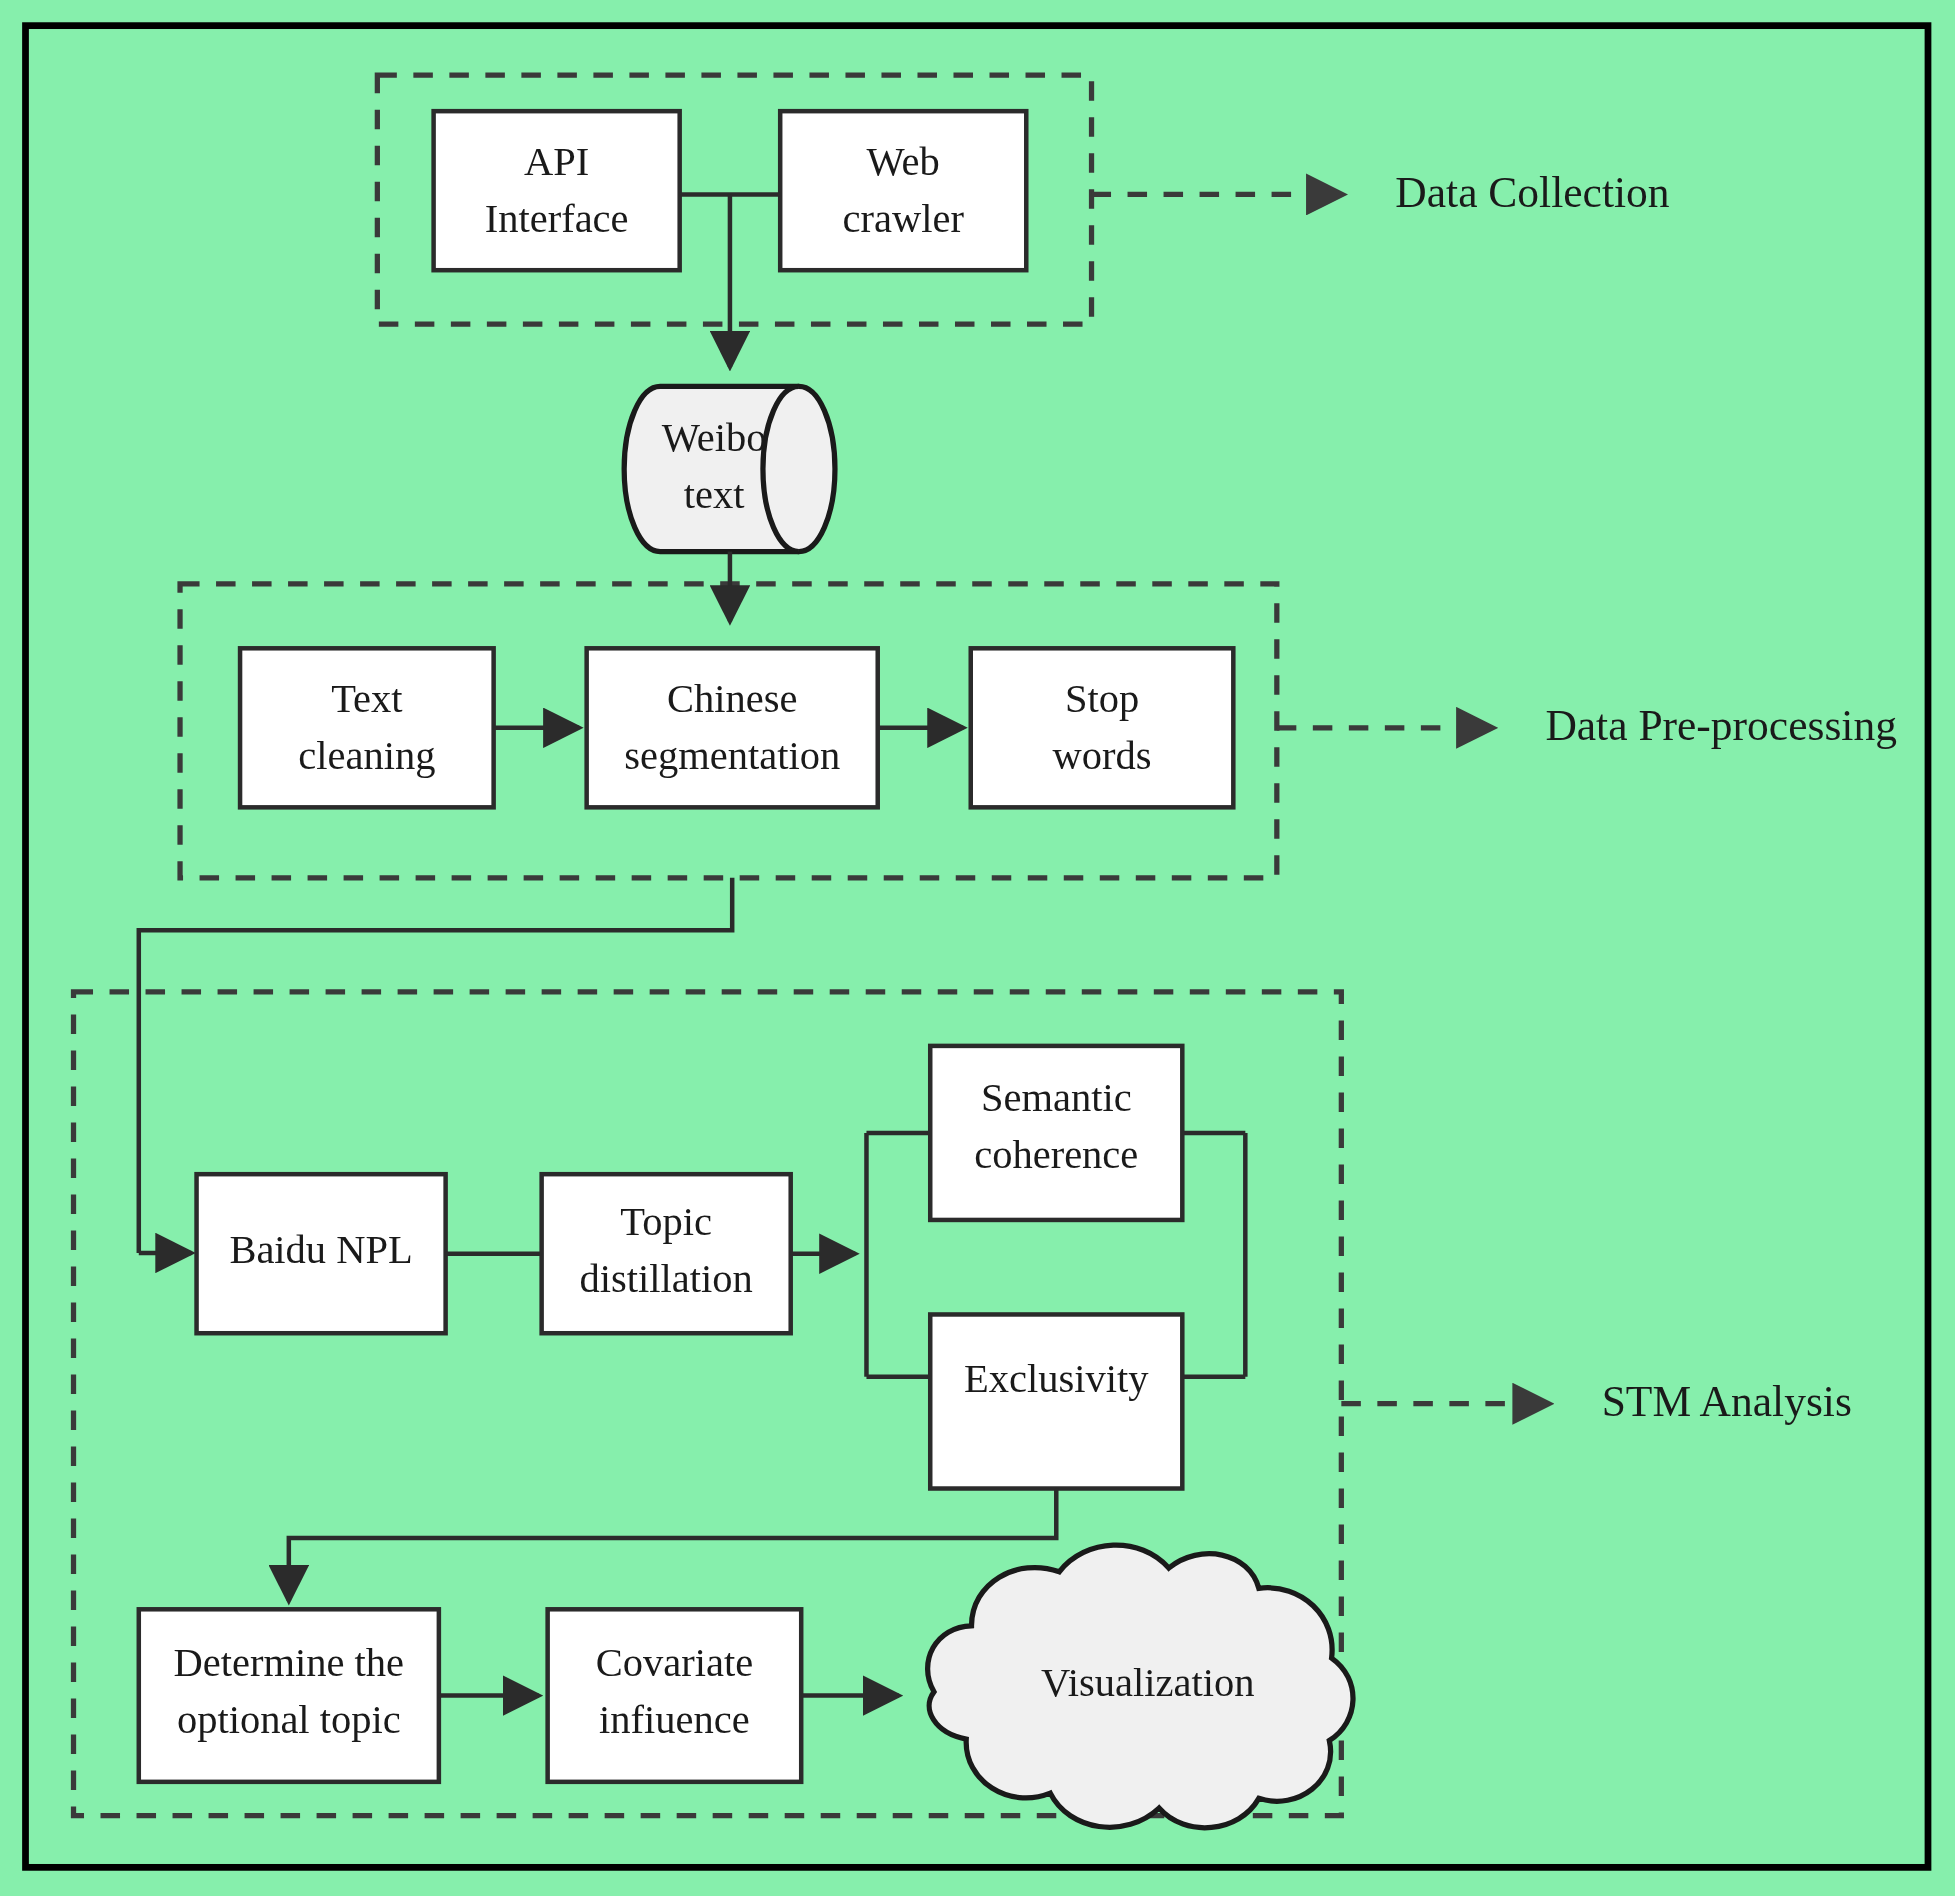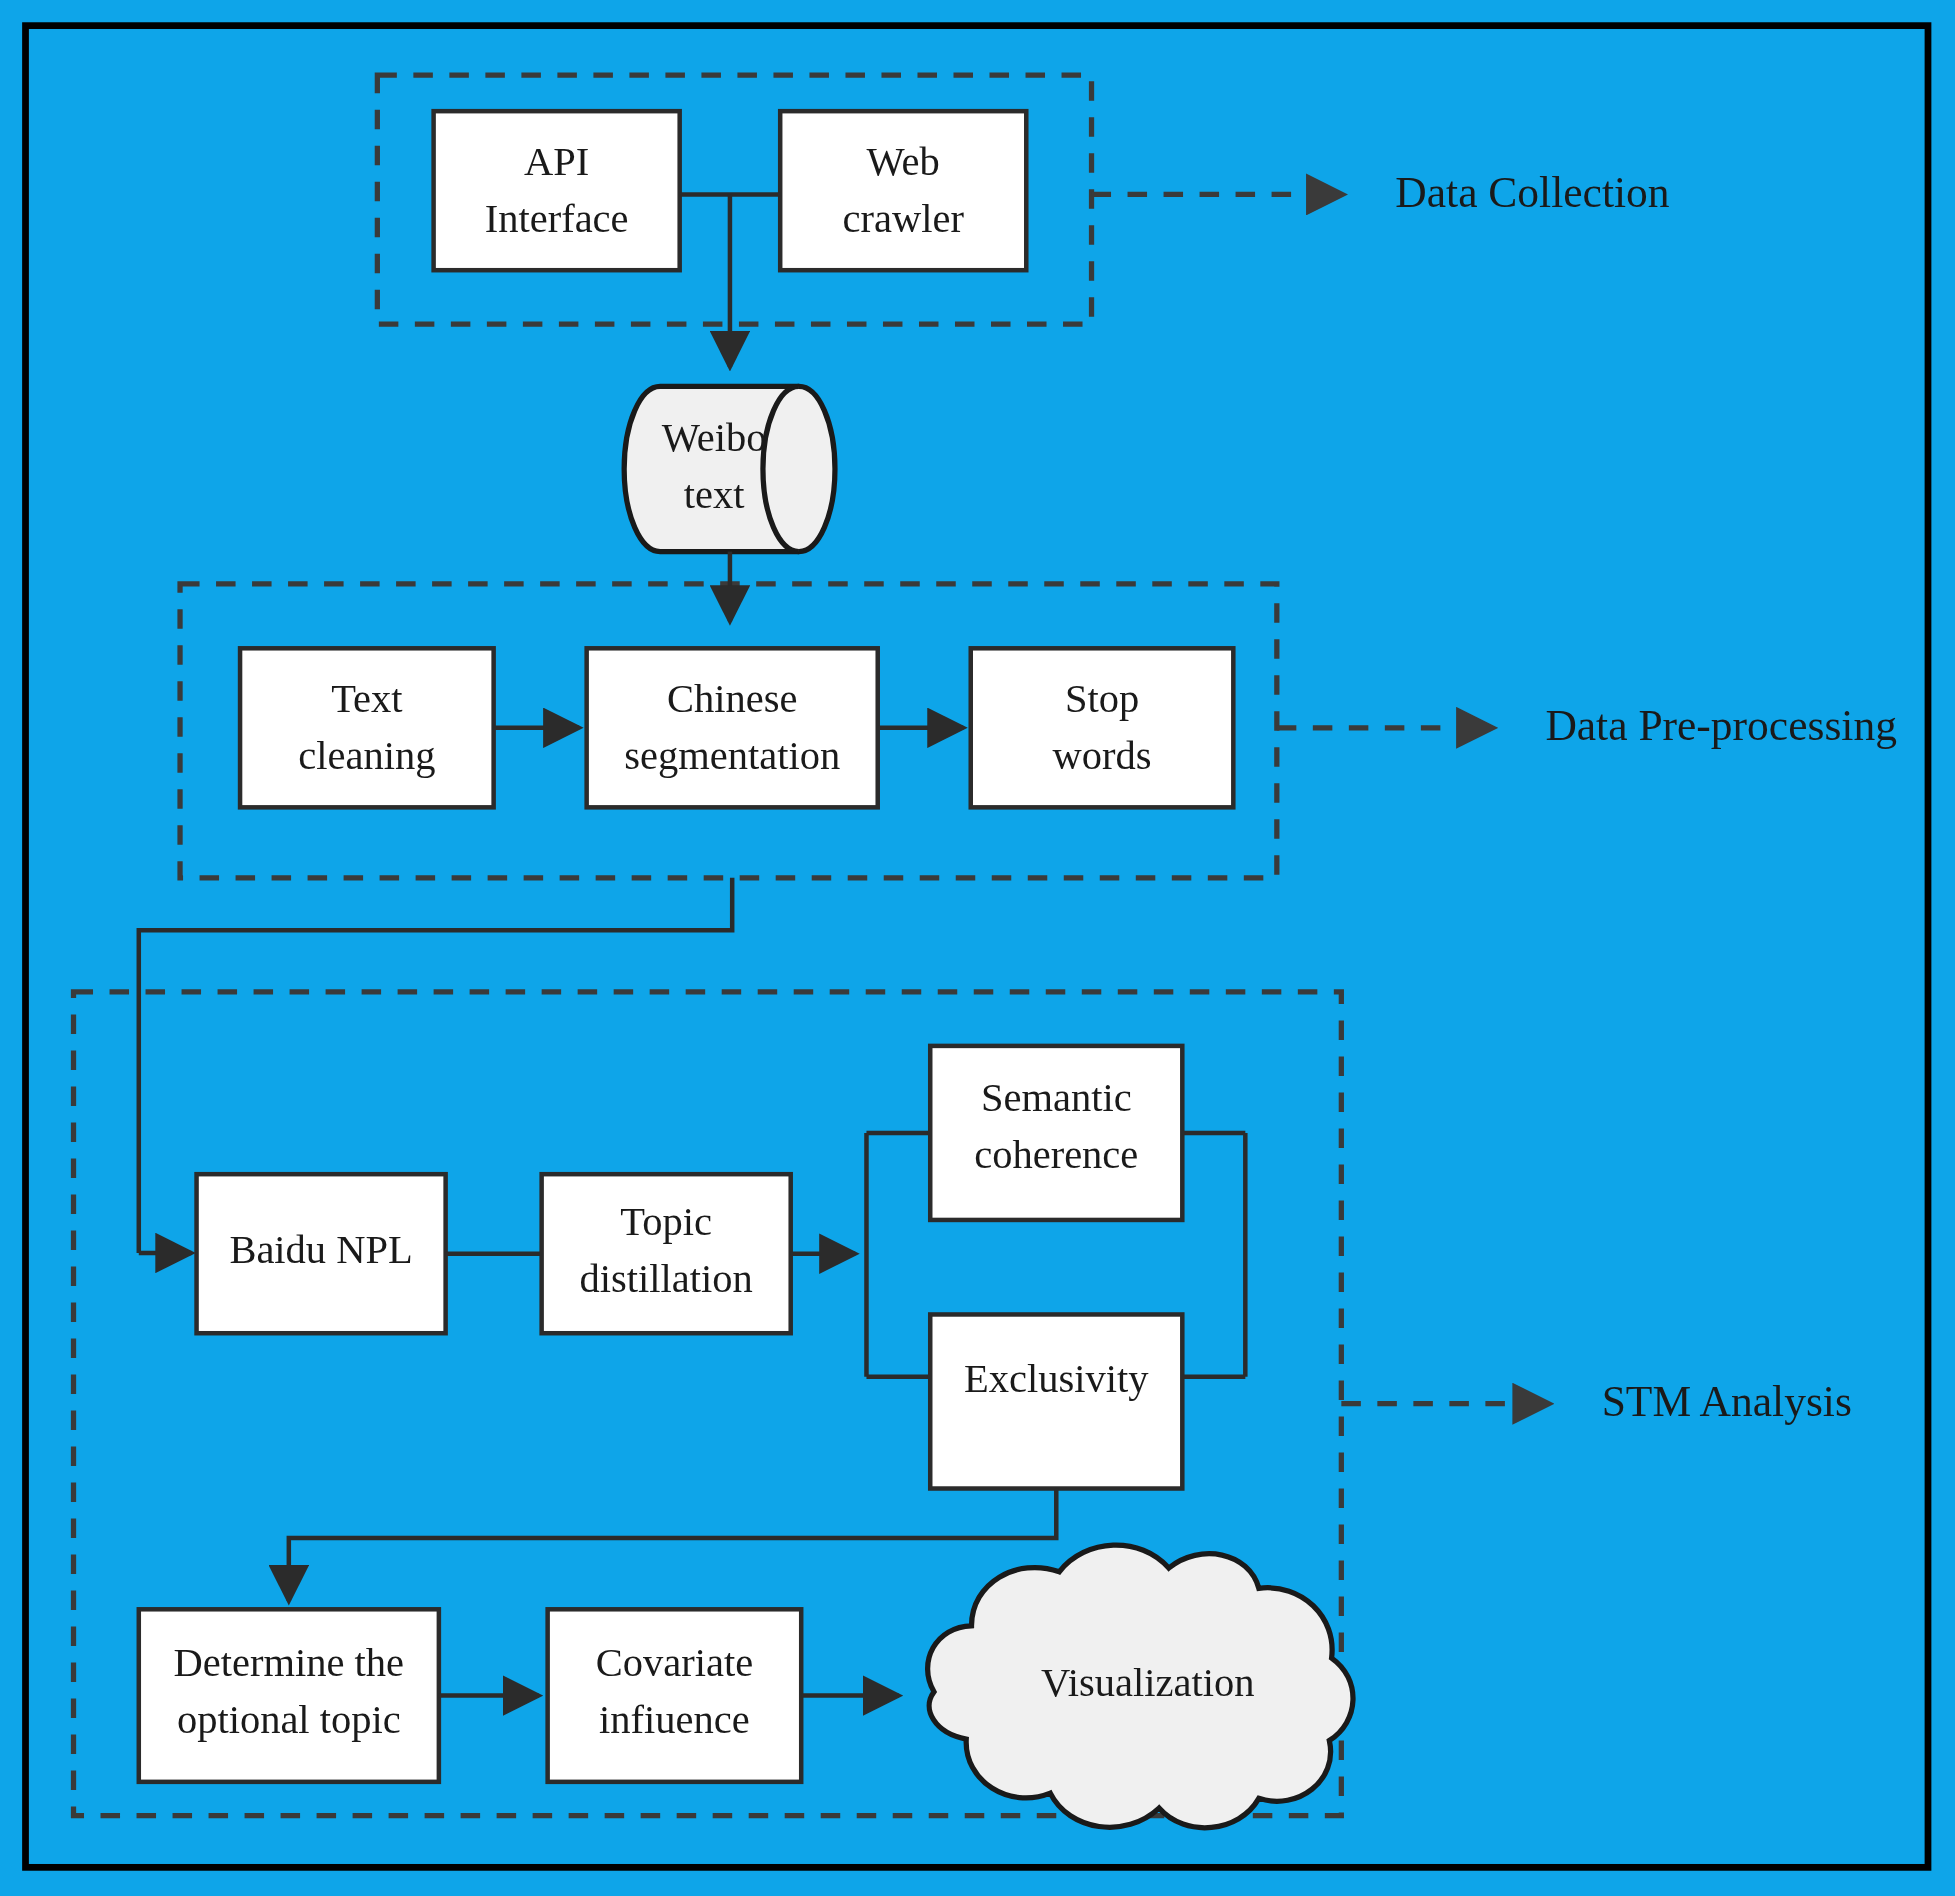--- a/index.html
+++ b/index.html
@@ -7,21 +7,21 @@
     padding: 0;
     background: #ffffff;
   }
   body {
     font-family: "Liberation Serif", "DejaVu Serif", serif;
   }
   #canvas {
     position: relative;
     width: 1955px;
     height: 1896px;
-    background: #0ea5e9;
+    background: #86efac;
     overflow: hidden;
   }
   svg.layer {
     position: absolute;
     top: 0;
     left: 0;
     width: 1955px;
     height: 1896px;
   }
   .nodeLabel {

